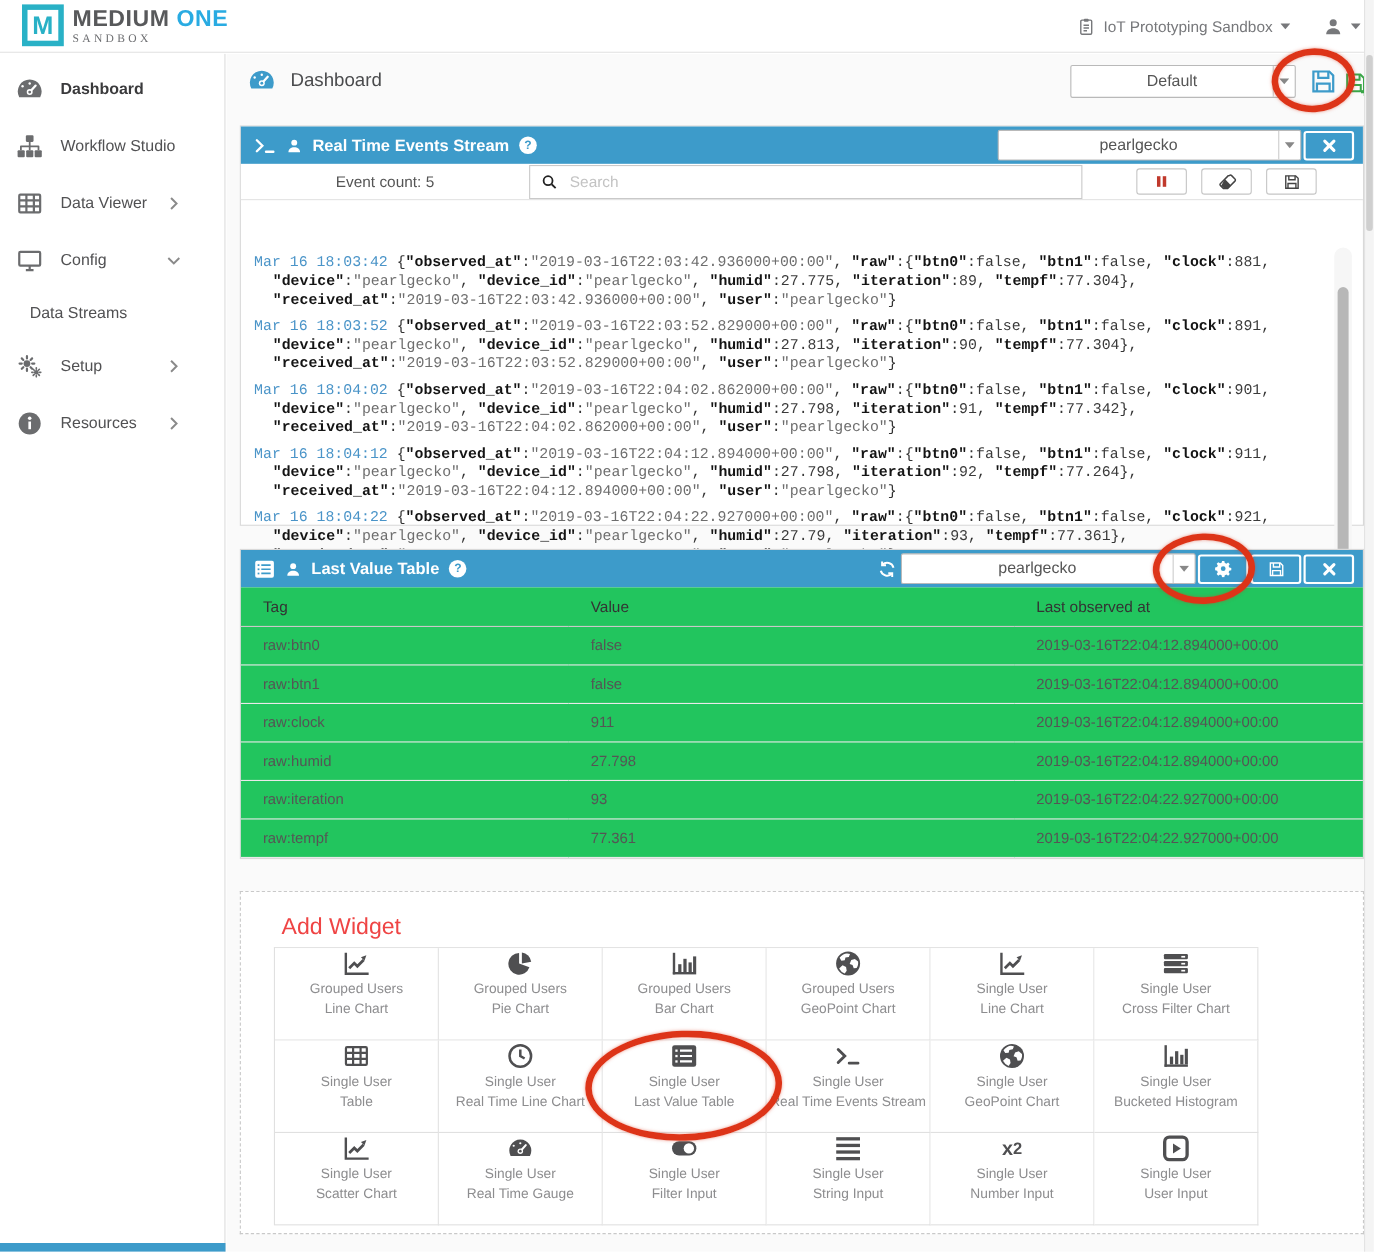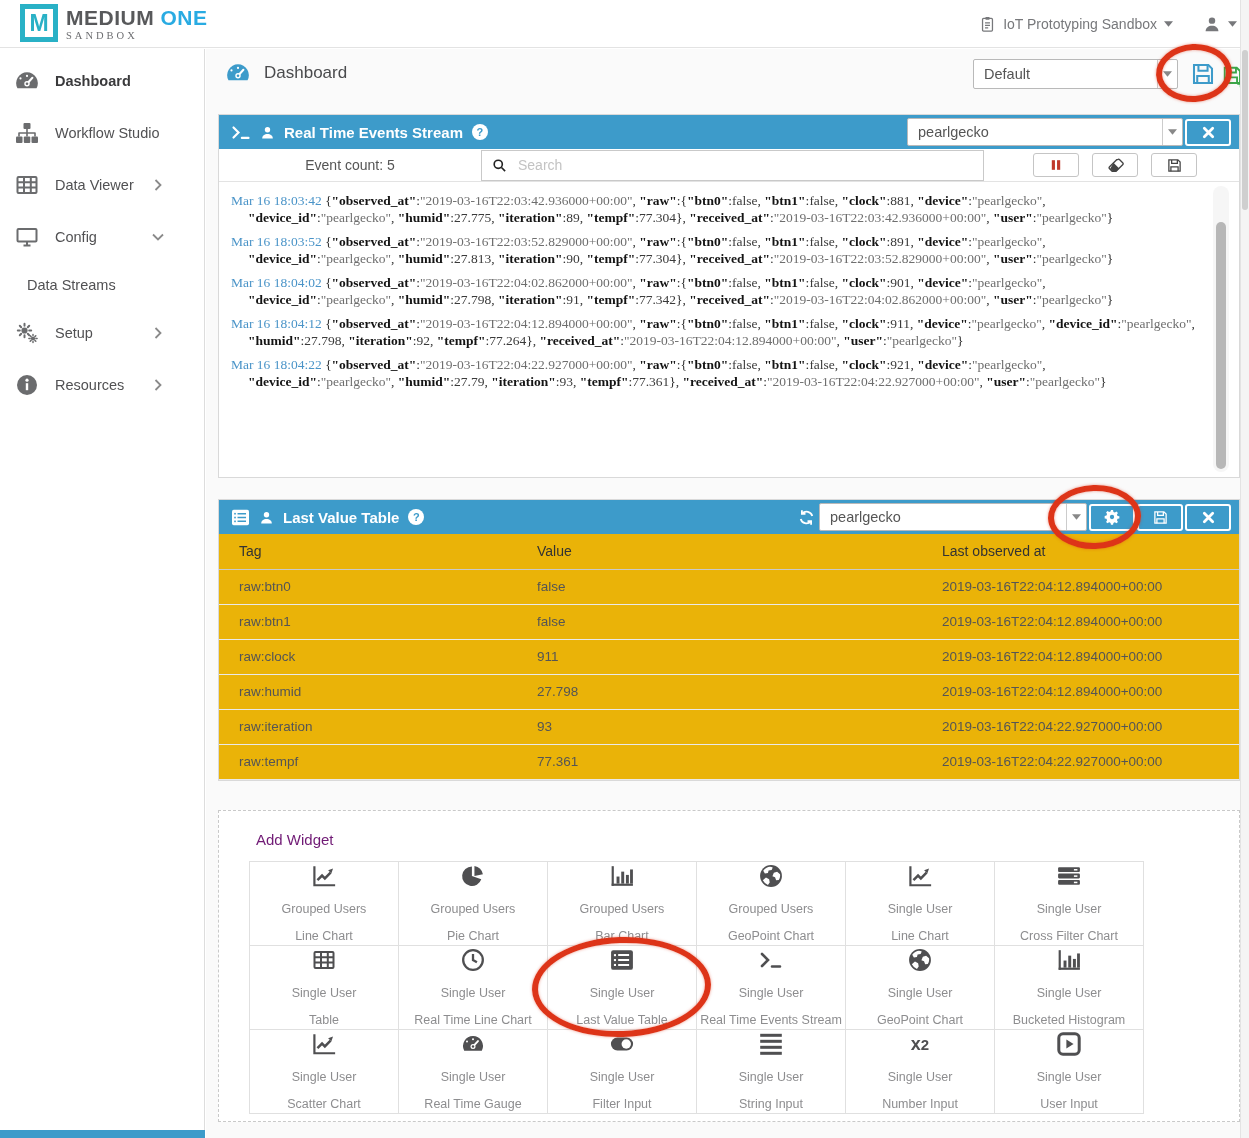--- a/index.html
+++ b/index.html
@@ -36,21 +36,21 @@
   .side-bottom-bar{position:absolute;left:0;bottom:0;width:205px;height:8px;background:#3d9bca;z-index:40;}
 
   
   .main{position:absolute;left:206px;top:49px;right:0;bottom:0;background:#fafafa;}
   .page-head{position:absolute;top:0;left:0;right:0;height:52px;}
   .page-title{position:absolute;left:19px;top:12px;display:flex;align-items:center;gap:13px;
     font-size:17px;color:#4a4b4d;}
   .page-title .ic{width:26px;height:24px;color:#3d9bca;}
   .sel{display:flex;align-items:center;height:30px;background:#fff;
     border:1px solid #b9b9b9;border-radius:2px;}
-  .sel .val{padding:0 10px;font-size:14.5px;color:#555;flex:1;white-space:nowrap;overflow:hidden;}
+  .sel .val{padding:0 10px;font-size:14.5px;color:#555;flex:1;white-space:nowrap;overflow:hidden;text-align:center;}
   .sel .caret{width:20px;align-self:stretch;display:flex;align-items:center;
     justify-content:center;border-left:1px solid #ccc;color:#888;}
   .dash-sel{position:absolute;left:767px;top:10px;width:205px;}
   .save-blue{position:absolute;left:985px;top:13px;width:24px;height:24px;color:#3d9bca;cursor:pointer;}
   .save-green{position:absolute;left:1016px;top:16px;width:24px;height:24px;color:#3aa648;cursor:pointer;}
 
   
   .panel{position:absolute;left:12px;width:1022px;background:#fff;border:1px solid #d9d9d9;}
   .panel-head{height:34px;background:#3d9bca;display:flex;align-items:center;
     padding:0 8px 0 12px;color:#fff;gap:9px;}
@@ -69,46 +69,46 @@
     width:503px;padding:0 10px;margin-top:0;background:#fff;}
   .search .ic{width:15px;height:15px;color:#222;}
   .search input{border:none;outline:none;flex:1;font-size:14px;color:#333;
     font-family:"Liberation Sans",sans-serif;}
   .search input::placeholder{color:#c3c3c3;}
   .tool-btns{margin-left:auto;display:flex;gap:13px;margin-right:42px;}
   .tbtn{width:46px;height:24px;border:1px solid #c5c5c5;border-radius:3px;background:#fff;
     display:flex;align-items:center;justify-content:center;color:#444;cursor:pointer;padding:0;}
   .tbtn.pause{color:#c0392c;}
   .log{position:relative;height:294px;padding:10px 44px 0 12px;overflow:hidden;
-    font-family:Liberation Serif, serif;font-size:13.5px;line-height:17px;color:#333;}
+    font-family:Liberation Mono, monospace;font-size:13.5px;line-height:17px;color:#333;margin-top:39px;}
   .entry{padding-left:17px;text-indent:-17px;margin-bottom:7px;}
   .ts{color:#4a94c8;}
   .k{color:#141414;font-weight:700;}
   .s{color:#6e6e6e;}
   .n{color:#3a3a3a;}
   .vtrack{position:absolute;top:4px;right:10px;bottom:4px;width:16px;background:#f6f6f6;border-radius:8px;}
   .vthumb{position:absolute;top:36px;bottom:3px;left:3px;width:10px;background:#b7b7b7;border-radius:6px;}
 
   
   #lvt-panel{top:450px;}
-  .lvt-table{width:100%;border-collapse:collapse;font-size:13.5px;color:#555;background:#eab308;}
+  .lvt-table{width:100%;border-collapse:collapse;font-size:13.5px;color:#555;background:#22c55e;}
   .lvt-table th{height:35px;text-align:left;font-weight:500;color:#333;font-size:14px;
     border-bottom:1px solid #c9c9c9;padding:0 0 0 20px;}
   .lvt-table td{height:35px;border-bottom:1px solid #e9e9e9;padding:0 0 0 20px;}
   .col-tag{width:298px;} .col-val{width:405px;}
 
   
   #add-widget{position:absolute;left:12px;top:761px;width:1022px;height:312px;
     border:1px dashed #c9c9c9;background:#fff;}
-  .aw-title{position:absolute;left:37px;top:20px;font-size:15px;color:#701a75;}
+  .aw-title{position:absolute;left:37px;top:20px;font-size:21px;color:#ef4444;}
   .wgrid{position:absolute;left:30px;top:50px;display:grid;
     grid-template-columns:repeat(6,149px);grid-auto-rows:84px;
     border-top:1px solid #e0e0e0;border-left:1px solid #e0e0e0;}
   .wcell{border-right:1px solid #e0e0e0;border-bottom:1px solid #e0e0e0;background:#fff;
-    display:flex;flex-direction:column;align-items:center;justify-content:space-between;
+    display:flex;flex-direction:column;align-items:center;justify-content:flex-start;
     gap:1px;cursor:pointer;position:relative;}
   .wicon{height:28px;display:flex;align-items:center;justify-content:center;color:#4f4f51;}
   .wlabel{font-size:12.5px;color:#8d8d8f;line-height:17px;text-align:center;}
   .x2{font-weight:700;font-size:18px;color:#4f4f51;}
 
   
   .ellipse{position:absolute;border:6px solid #dd3418;border-radius:50%;z-index:30;
     pointer-events:none;box-shadow:0 0 3px rgba(221,52,24,.5), inset 0 0 3px rgba(221,52,24,.5);}
   #ann-save{left:1156px;top:44px;width:76px;height:58px;transform:rotate(-3deg);}
   #ann-gear{left:1048px;top:485px;width:93px;height:64px;transform:rotate(-2deg);}

